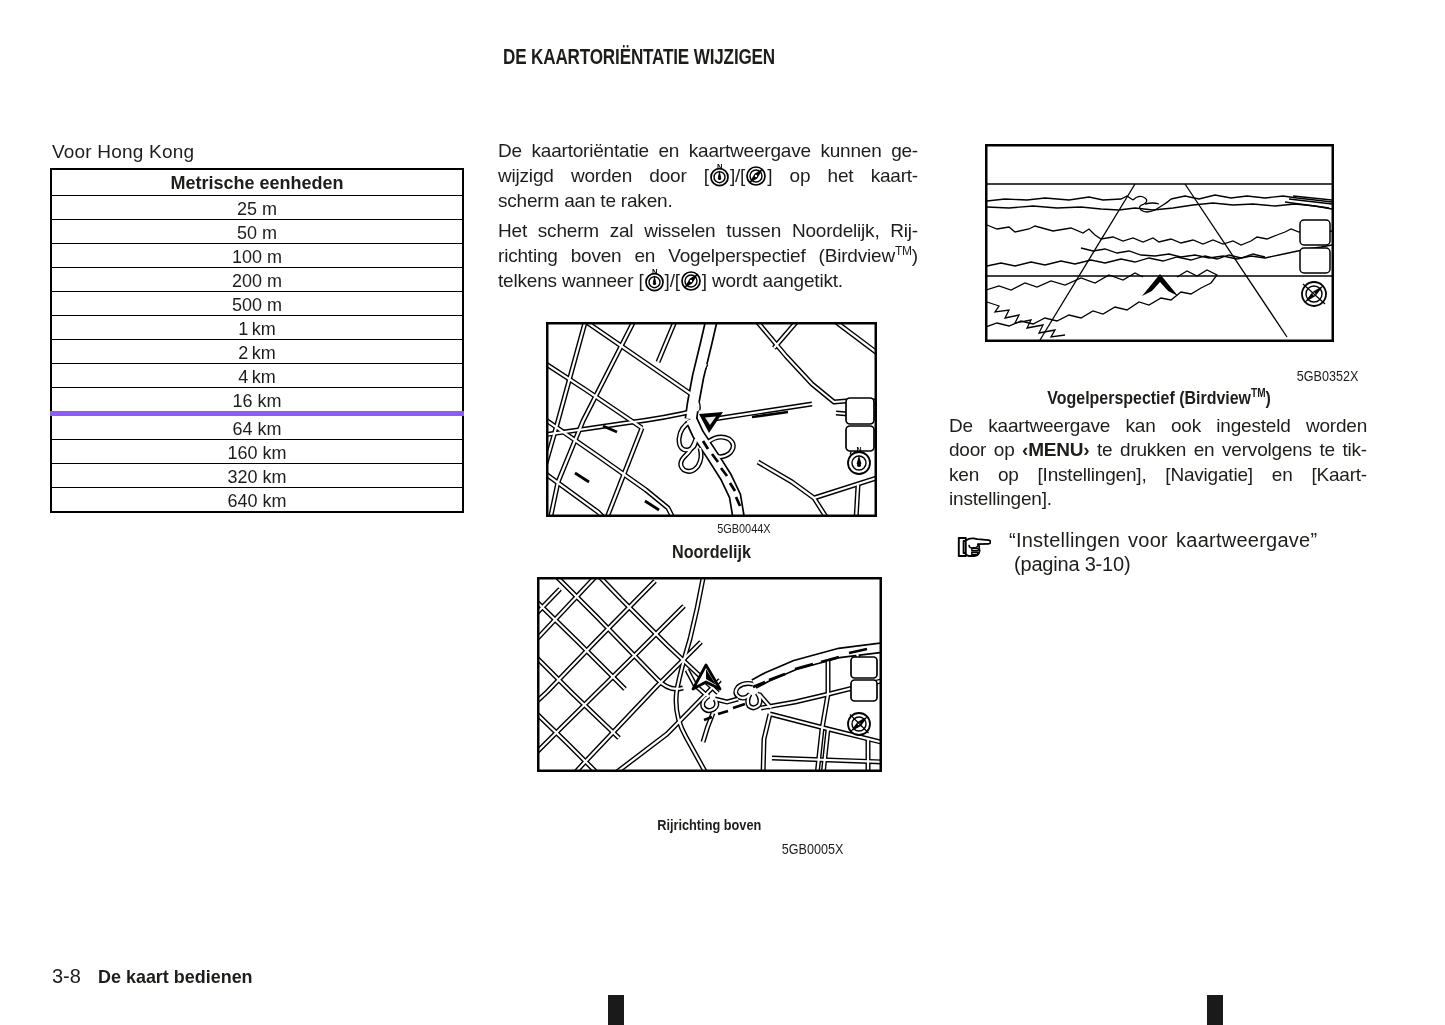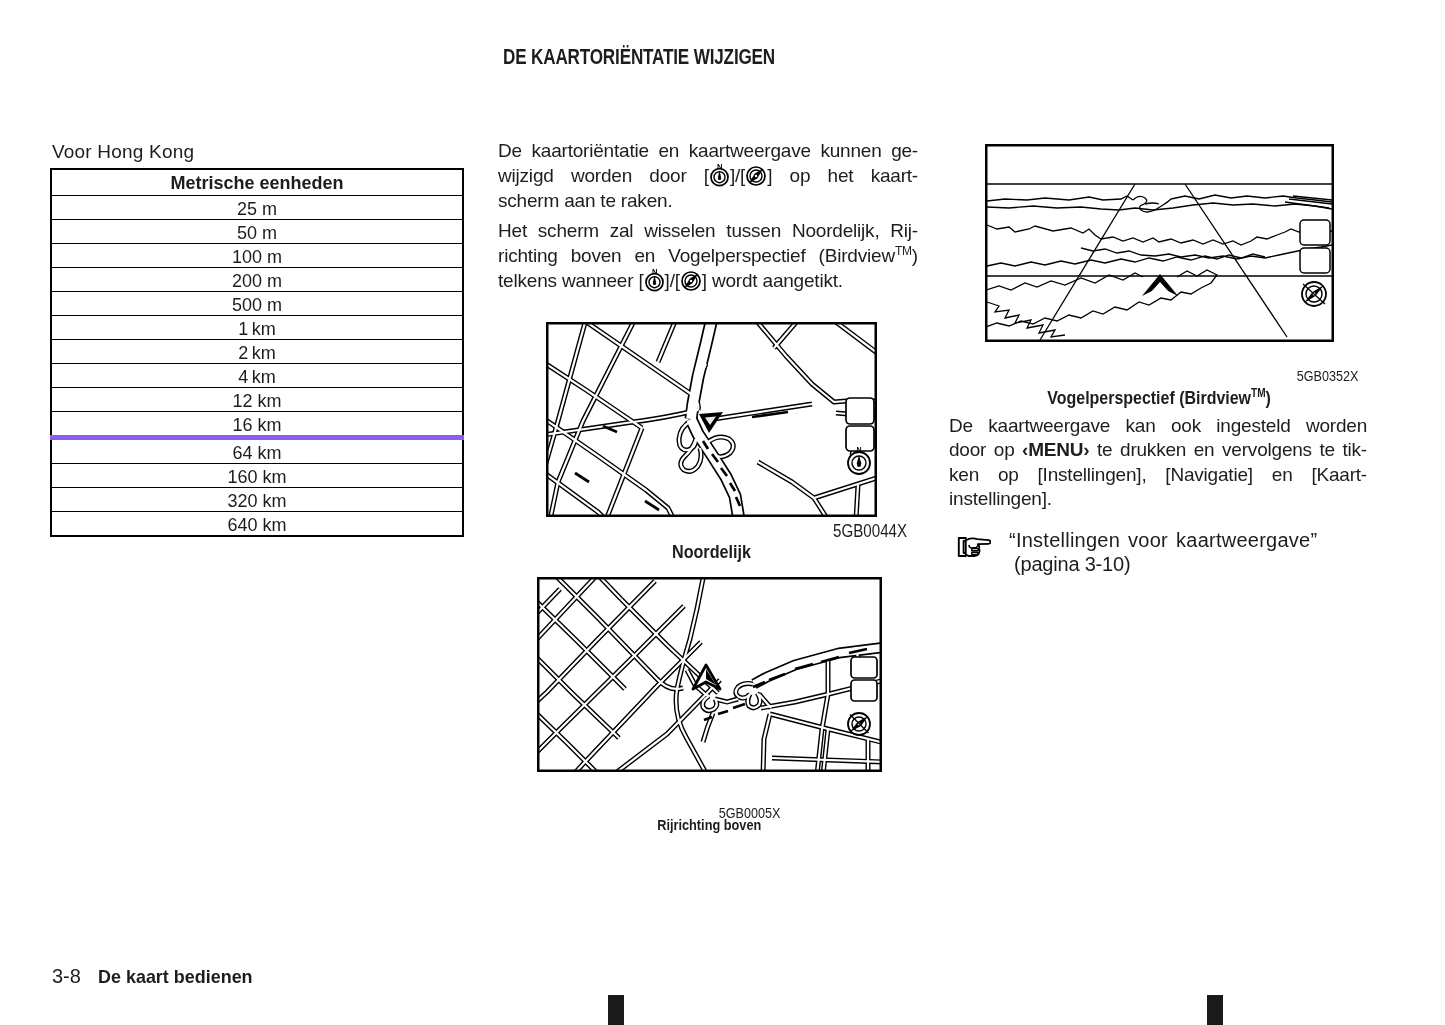--- a/index.html
+++ b/index.html
@@ -46,23 +46,20 @@
           <td style="border:2px solid #000;border-top:none;border-bottom:1px solid #000;text-align:center;height:23px;padding:0;"><span class="cd">500 m</span></td>
         </tr>
     <tr>
           <td style="border:2px solid #000;border-top:none;border-bottom:1px solid #000;text-align:center;height:23px;padding:0;"><span class="cd">1 km</span></td>
         </tr>
     <tr>
           <td style="border:2px solid #000;border-top:none;border-bottom:1px solid #000;text-align:center;height:23px;padding:0;"><span class="cd">2 km</span></td>
         </tr>
     <tr>
           <td style="border:2px solid #000;border-top:none;border-bottom:1px solid #000;text-align:center;height:23px;padding:0;"><span class="cd">4 km</span></td>
-        </tr>
-    <tr>
-          <td style="border:2px solid #000;border-top:none;border-bottom:1px solid #000;text-align:center;height:23px;padding:0;"><span class="cd">12 km</span></td>
         </tr>
     <tr>
           <td style="border:2px solid #000;border-top:none;border-bottom:5px solid #8b5cf6;text-align:center;height:23px;padding:0;"><span class="cd">16 km</span></td>
         </tr>
     <tr>
           <td style="border:2px solid #000;border-top:none;border-bottom:1px solid #000;text-align:center;height:23px;padding:0;"><span class="cd">64 km</span></td>
         </tr>
     <tr>
           <td style="border:2px solid #000;border-top:none;border-bottom:1px solid #000;text-align:center;height:23px;padding:0;"><span class="cd">160 km</span></td>
         </tr>
@@ -203,21 +200,21 @@
         <circle cx="313" cy="141" r="7" fill="none" stroke="#000" stroke-width="1.4"></circle>
         <polygon points="313,133 315.4,142 310.6,142" fill="#000"></polygon>
         <circle cx="313" cy="143" r="2.1" fill="#000"></circle>
         <text x="313" y="130" font-size="7" font-weight="bold" text-anchor="middle" font-family="Liberation Sans" fill="#000">N</text>
       </g>
 
 <rect x="1.25" y="1.25" width="328.5" height="192.5" fill="none" stroke="#000" stroke-width="2.5"></rect>
 </svg>
 </div>
 
-<div class="abs" style="left:707px;top:521px;width:200px;text-align:right;font-size:18px;"><span style="display:inline-block;transform:scaleX(0.84);transform-origin:100% 50%;">5GB0044X</span></div>
+<div class="abs" style="left:707px;top:521px;width:200px;text-align:left;font-size:13px;"><span style="display:inline-block;transform:scaleX(0.84);transform-origin:100% 50%;">5GB0044X</span></div>
 
 <div class="abs cap" style="left:546px;top:541px;width:331px;text-align:center;font-size:19px;"><span style="display:inline-block;transform:scaleX(0.85);transform-origin:50% 50%;">Noordelijk</span></div>
 
 <div class="abs" style="left:537px;top:577px;" id="map2">
 <svg width="345" height="195" viewBox="0 0 345 195">
 
 <g fill="none" stroke="#000" stroke-width="5" stroke-linejoin="round">
 <path d="M23,12 L-3,39"></path>
 <path d="M61,-3 L-3,65"></path>
 <path d="M118,4 L60,63 L10,115 L-3,127"></path>
@@ -314,21 +311,21 @@
         <circle cx="322" cy="147" r="7" fill="none" stroke="#000" stroke-width="1.4"></circle>
         <path d="M331,139 L320.5,145 L313,155 L324,149 Z" fill="#000"></path>
         <circle cx="322" cy="147" r="1.3" fill="#fff"></circle>
         <path d="M313,137.5 L331.5,156" stroke="#000" stroke-width="1.3"></path>
       </g>
 
 <rect x="1.25" y="1.25" width="342.5" height="192.5" fill="none" stroke="#000" stroke-width="2.5"></rect>
 </svg>
 </div>
 
-<div class="abs" style="left:707px;top:804px;width:200px;text-align:left;font-size:15px;"><span style="display:inline-block;transform:scaleX(0.84);transform-origin:100% 50%;">5GB0005X</span></div>
+<div class="abs" style="left:707px;top:840px;width:200px;text-align:center;font-size:15px;"><span style="display:inline-block;transform:scaleX(0.84);transform-origin:100% 50%;">5GB0005X</span></div>
 
 <div class="abs cap" style="left:537px;top:816px;width:345px;text-align:center;font-size:15px;"><span style="display:inline-block;transform:scaleX(0.85);transform-origin:50% 50%;">Rijrichting boven</span></div>
 
 <div class="abs" style="left:985px;top:144px;" id="map3">
 <svg width="349" height="198" viewBox="0 0 349 198">
 <g fill="none" stroke="#000" stroke-width="1.3">
 
 <path d="M2,40 L347,40"></path>
 
 <path d="M2,132 L347,132"></path>

